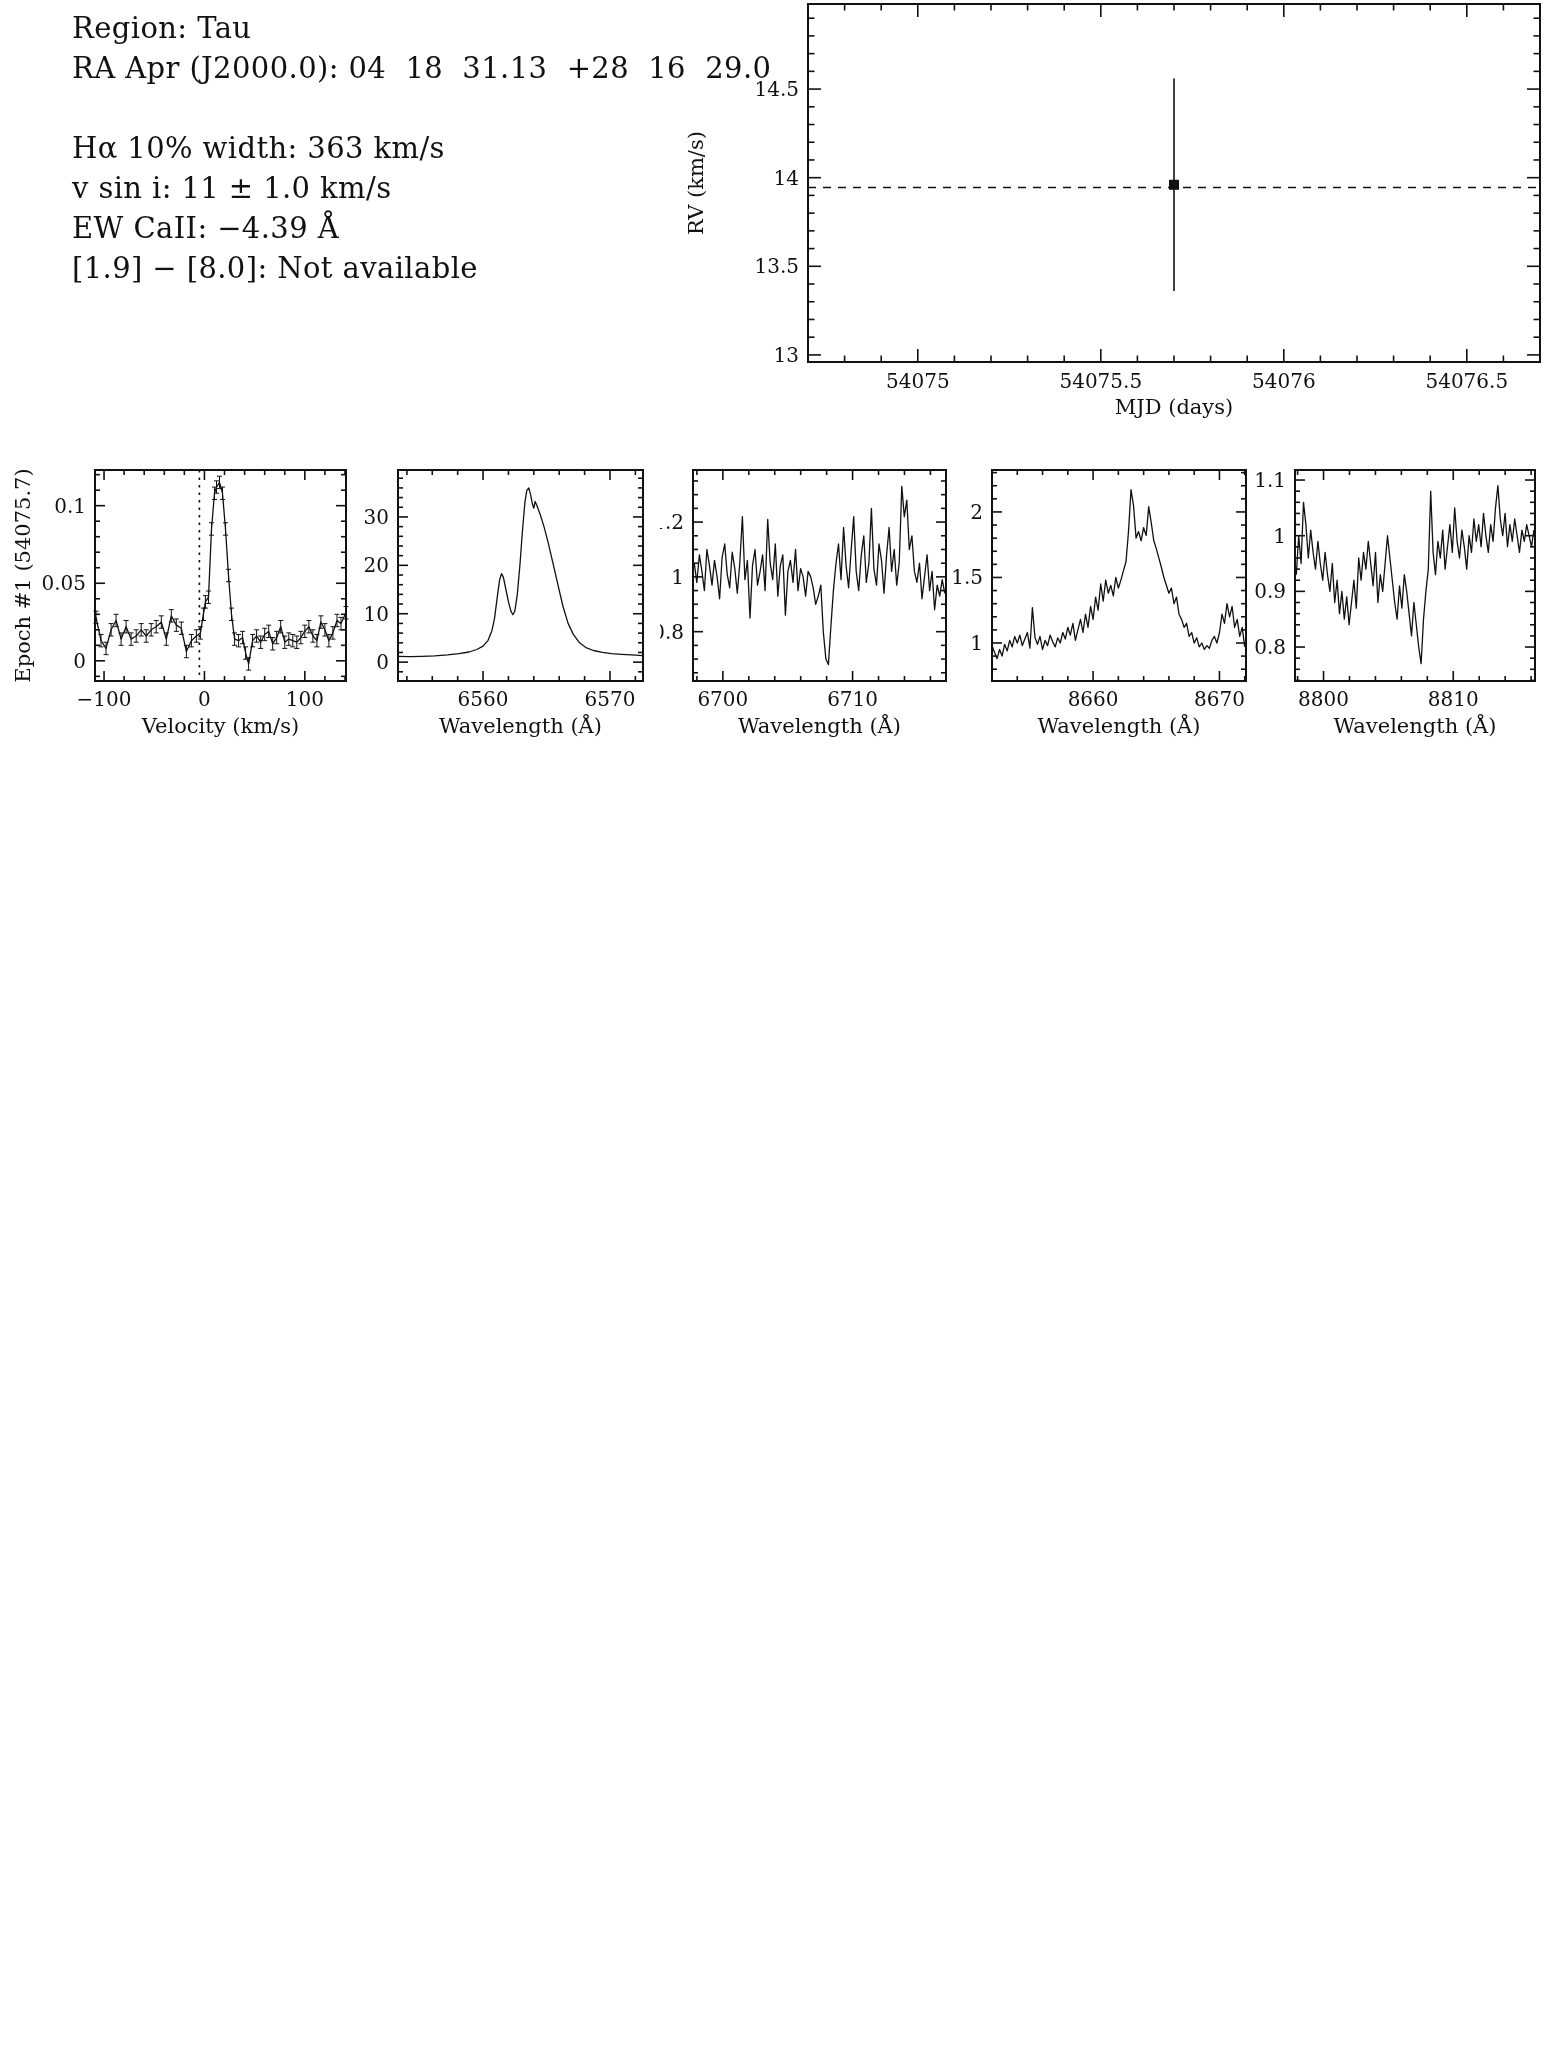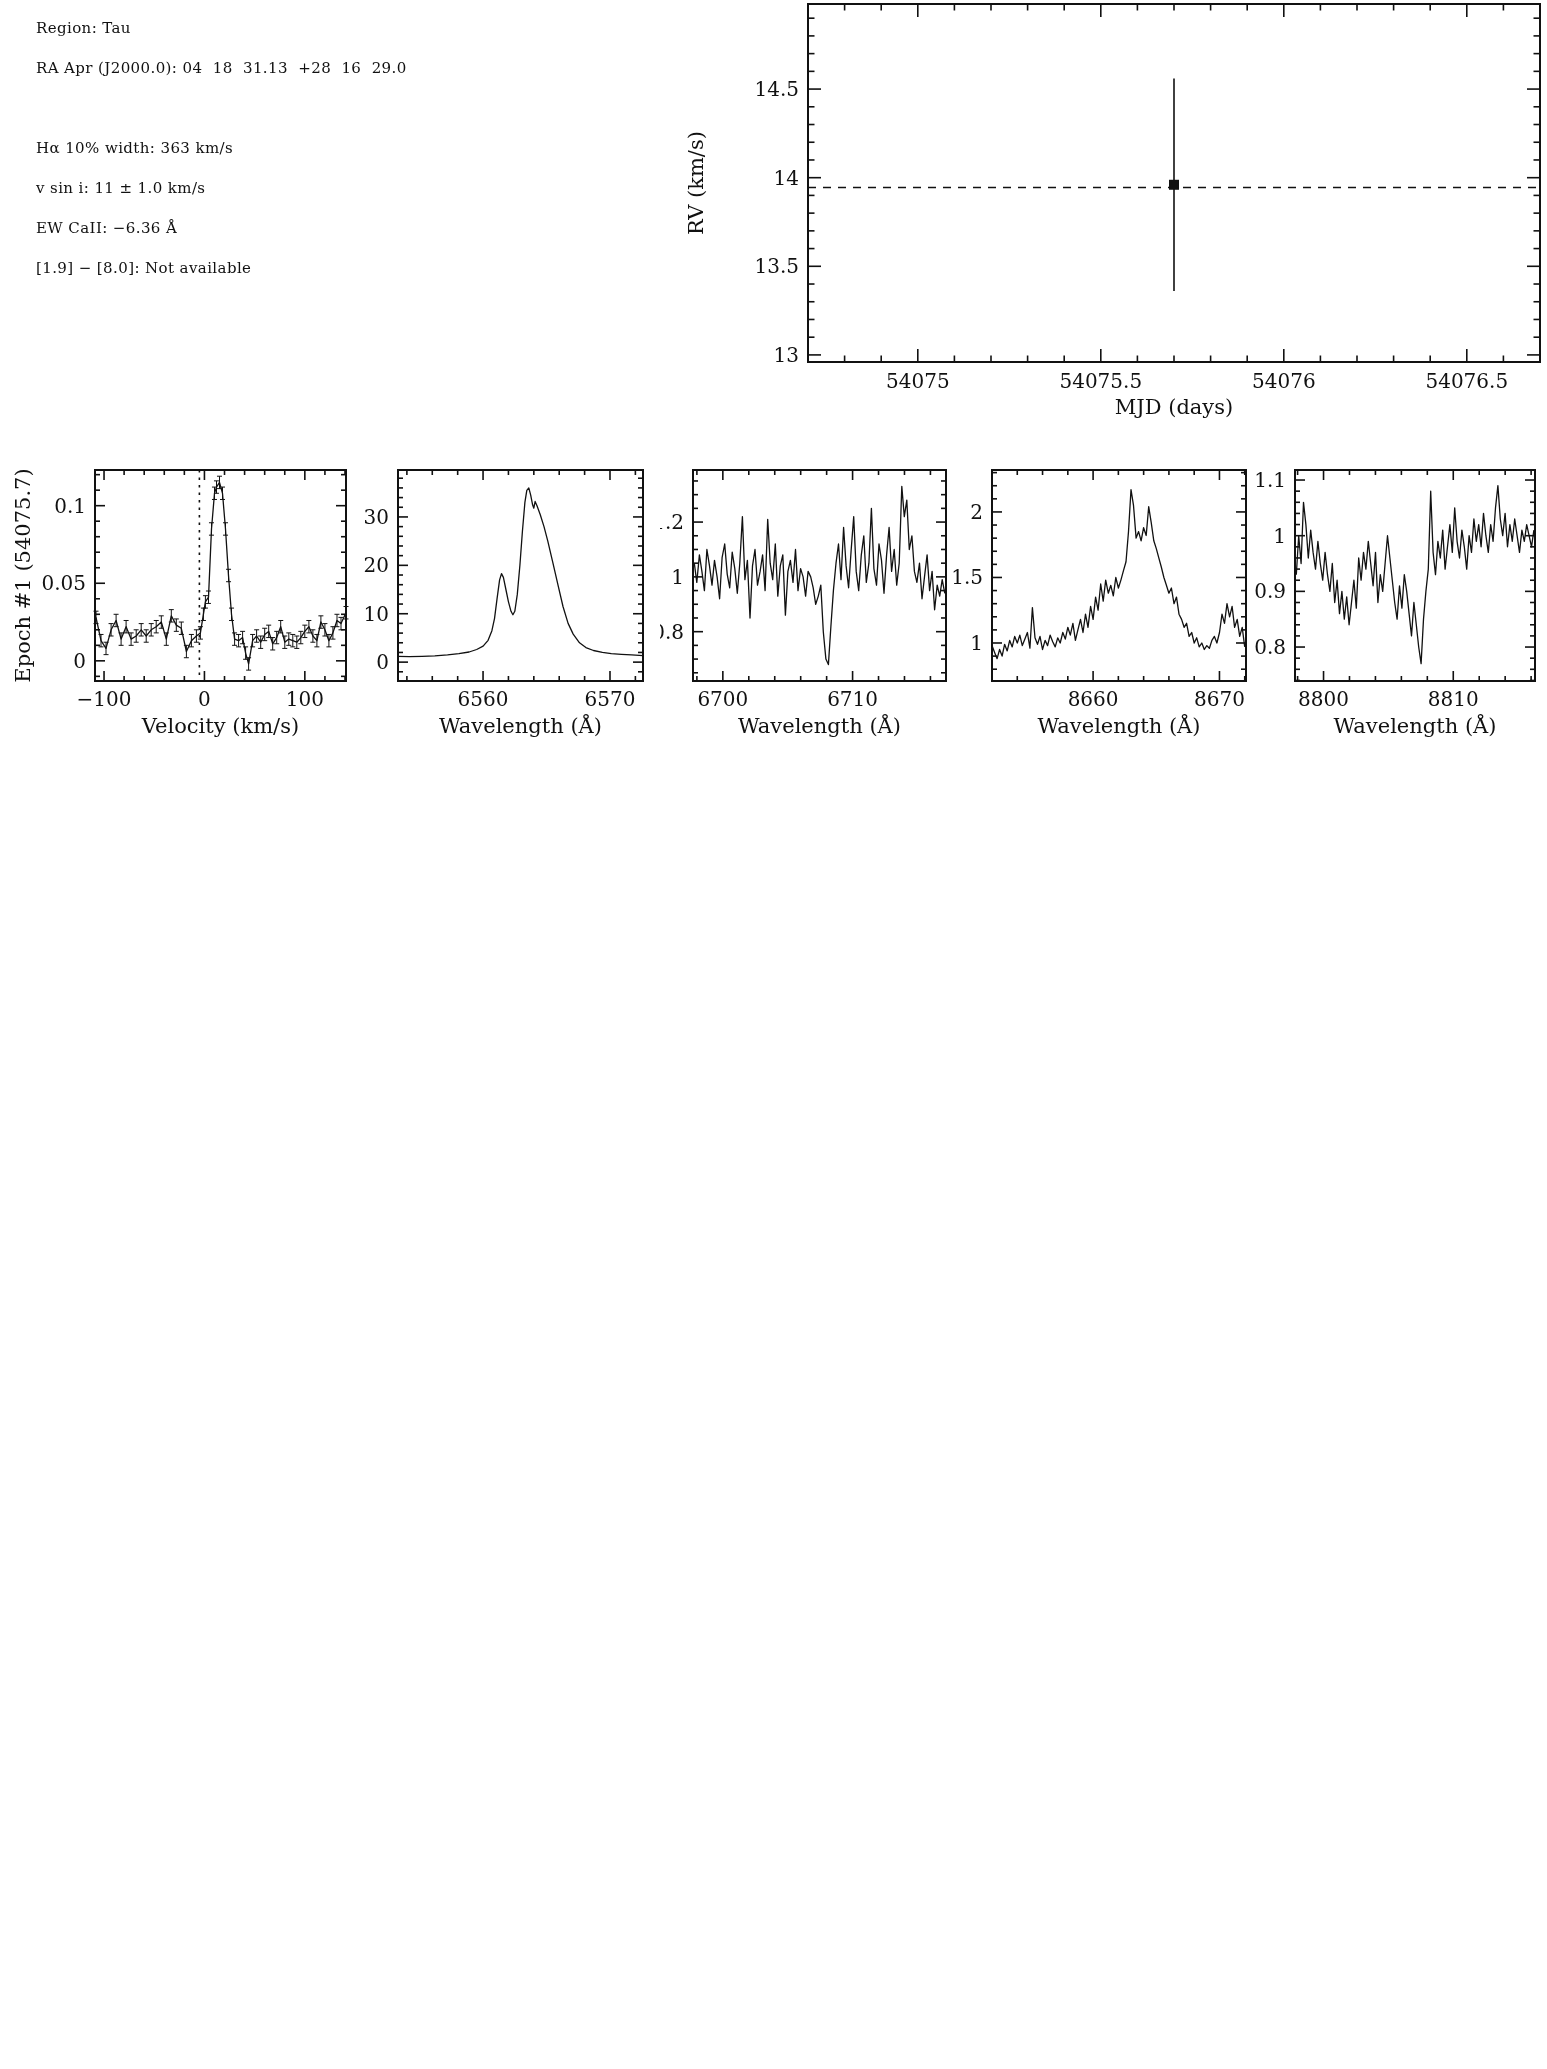--- a/index.html
+++ b/index.html
@@ -1,41 +1,41 @@
 <!DOCTYPE html>
 <html><head>
 <meta charset="utf-8">
 <style>
   html,body{margin:0;padding:0;background:#ffffff;}
   body{width:1547px;height:2069px;position:relative;overflow:hidden;
        font-family:"DejaVu Serif","Liberation Serif",serif;color:#111;}
   .page{position:absolute;left:0;top:0;width:1547px;height:2069px;background:#fff;}
   .info{position:absolute;left:36px;top:8px;}
-  .iline{font-size:15px;line-height:40px;height:40px;white-space:pre;letter-spacing:.4px;}
+  .iline{font-size:29px;line-height:40px;height:40px;white-space:pre;letter-spacing:.4px;margin-left:36px;}
   .chart{position:absolute;}
   #chart-rv    {left:640px; top:0;    width:907px;height:445px;}
   #chart-ccf   {left:0;     top:440px;width:380px;height:310px;}
   #chart-halpha{left:360px; top:440px;width:300px;height:310px;}
   #chart-li    {left:660px; top:440px;width:300px;height:310px;}
   #chart-ca    {left:950px; top:440px;width:310px;height:310px;}
   #chart-w8807 {left:1255px;top:440px;width:292px;height:310px;}
   .chart svg text{font-family:"DejaVu Serif","Liberation Serif",serif;fill:#111;}
 </style>
 </head>
 <body>
 
 <div class="page">
 
   <div class="info">
     <div class="iline">Region: Tau</div>
     <div class="iline">RA Apr (J2000.0): 04  18  31.13  +28  16  29.0</div>
     <div class="iline"></div>
     <div class="iline">Hα 10% width: 363 km/s</div>
     <div class="iline">v sin i: 11 ± 1.0 km/s</div>
-    <div class="iline">EW CaII: −6.36 Å</div>
+    <div class="iline">EW CaII: −4.39 Å</div>
     <div class="iline">[1.9] − [8.0]: Not available</div>
   </div>
 
   <div id="chart-rv" class="chart"><svg width="907" height="445" viewBox="0 0 907 445">
         <rect x="168" y="4" width="732" height="358" fill="none" stroke="#111111" stroke-width="2"></rect>
         <line x1="277.8000000010652" y1="362" x2="277.8000000010652" y2="349" stroke="#111111" stroke-width="1.6"></line>
         <line x1="277.8000000010652" y1="4" x2="277.8000000010652" y2="17" stroke="#111111" stroke-width="1.6"></line>
         <line x1="460.8000000010652" y1="362" x2="460.8000000010652" y2="349" stroke="#111111" stroke-width="1.6"></line>
         <line x1="460.8000000010652" y1="4" x2="460.8000000010652" y2="17" stroke="#111111" stroke-width="1.6"></line>
         <line x1="643.8000000010652" y1="362" x2="643.8000000010652" y2="349" stroke="#111111" stroke-width="1.6"></line>

